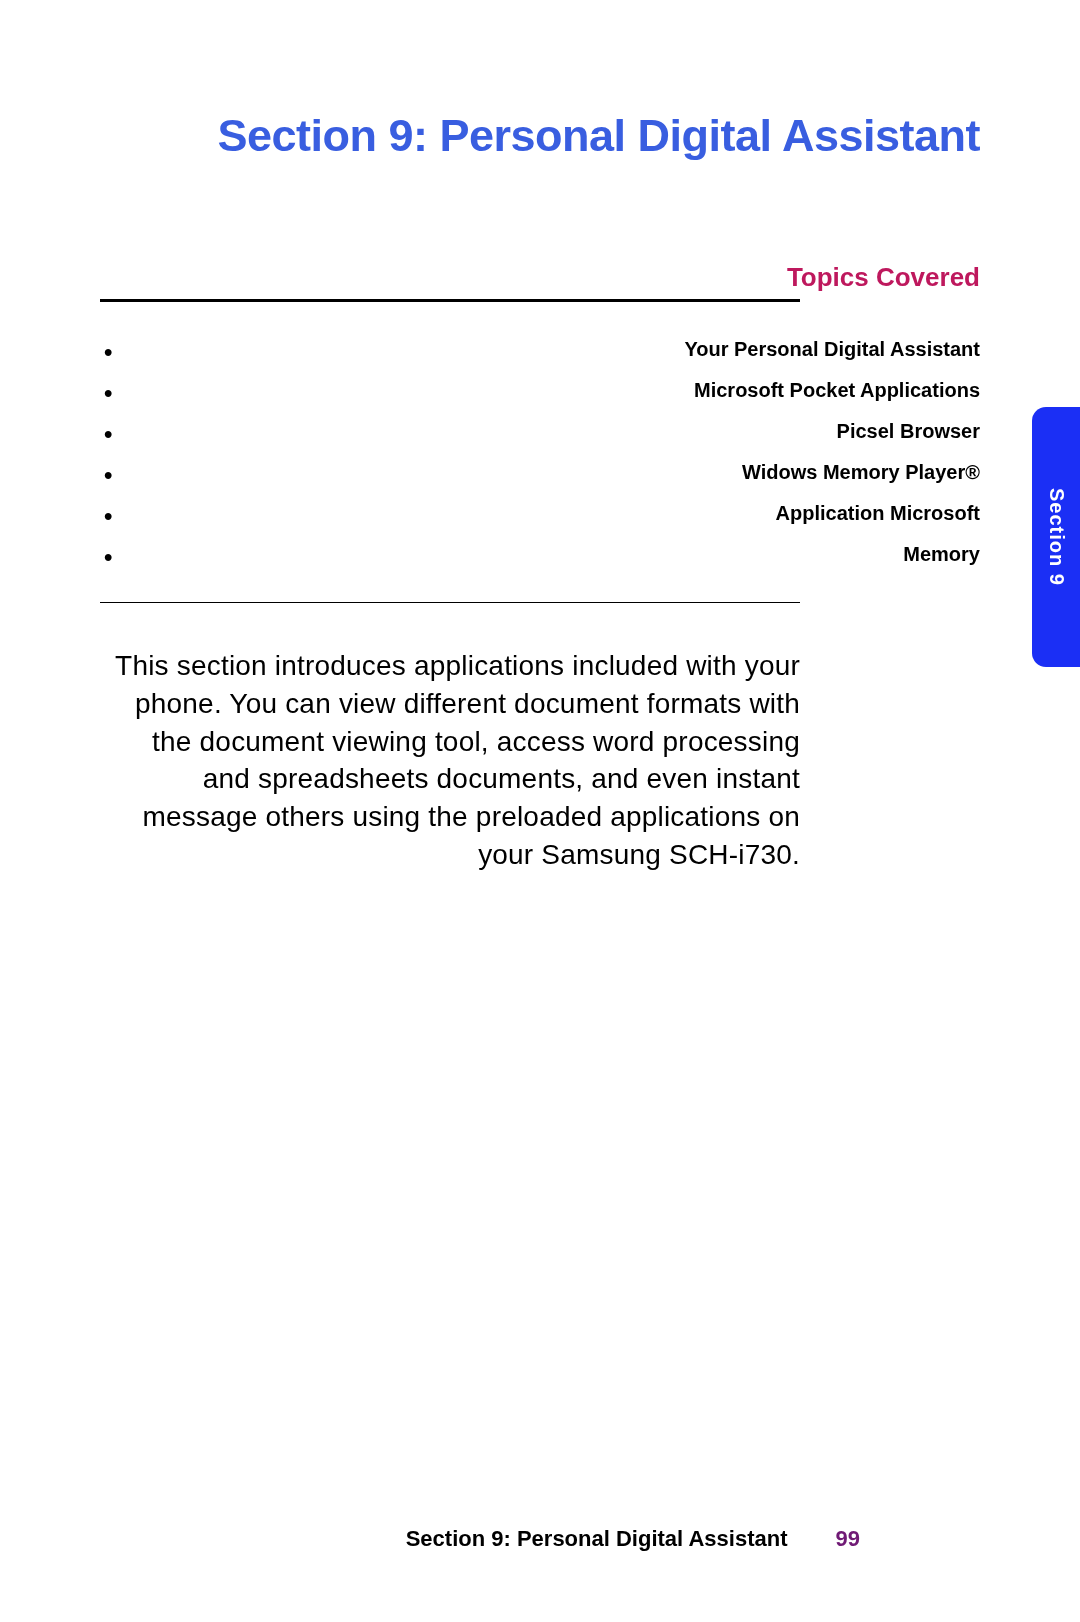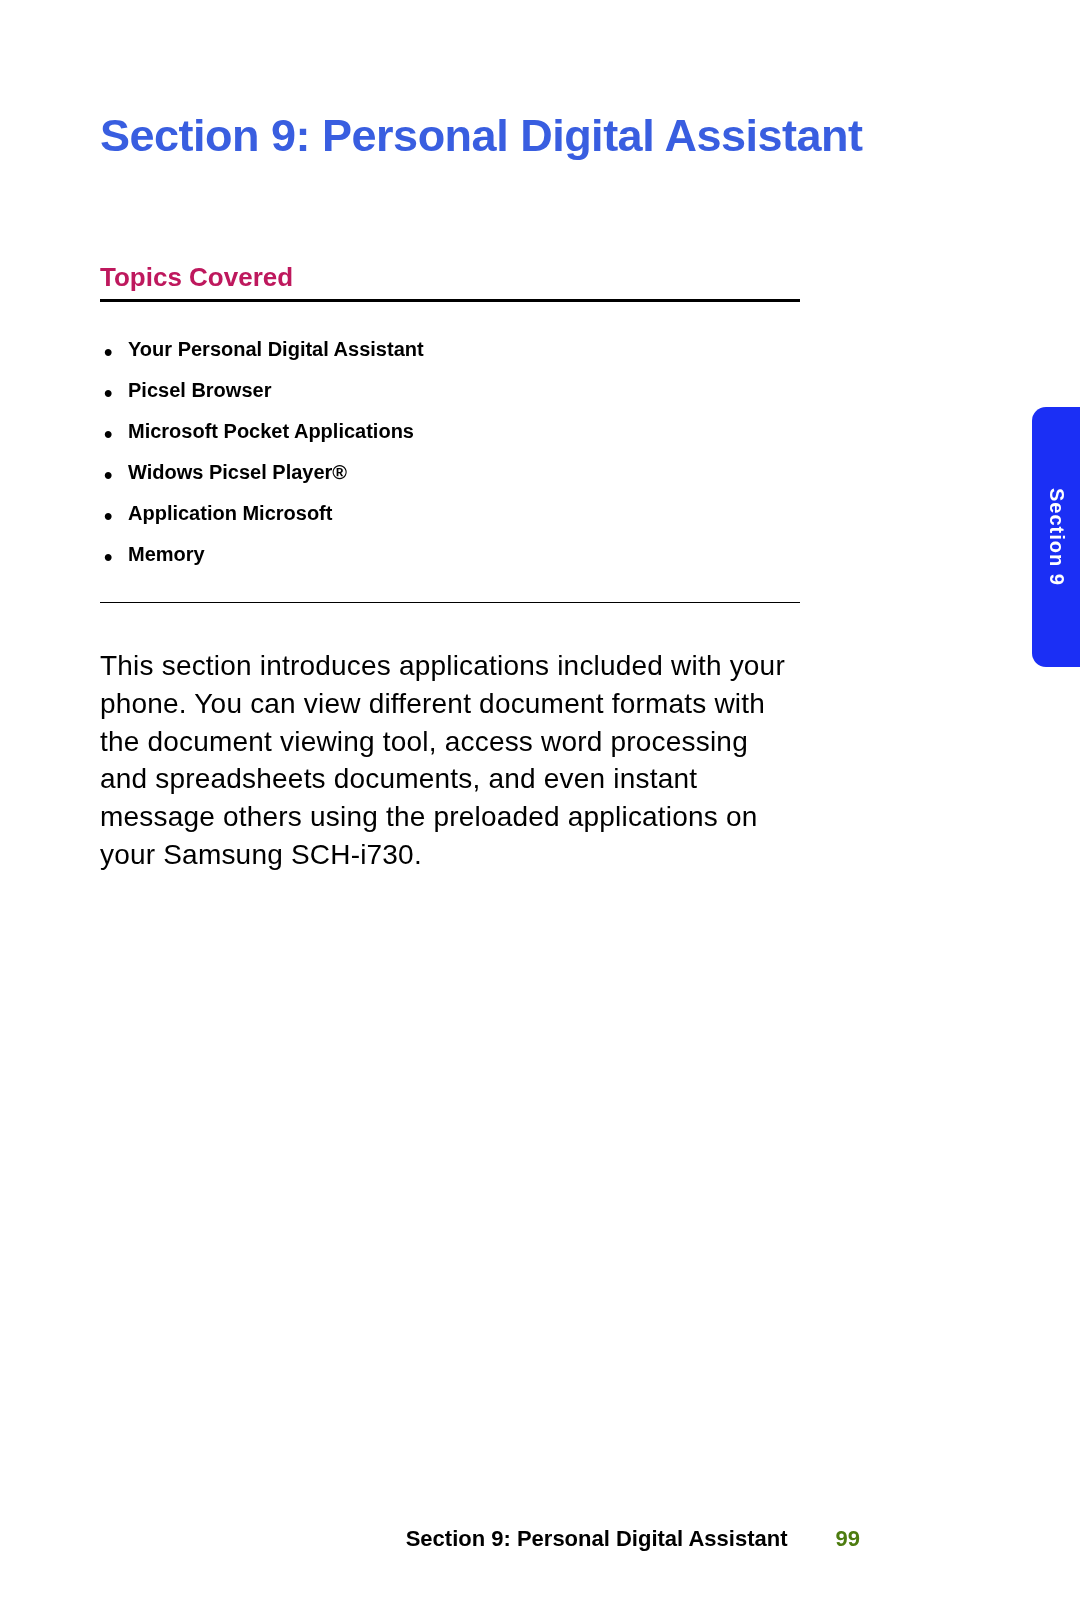--- a/index.html
+++ b/index.html
@@ -1,18 +1,19 @@
 <!DOCTYPE html>
 <html><head>
   <meta charset="utf-8">
   <style>
     * {
       margin: 0;
       padding: 0;
       box-sizing: border-box;
+      text-align: right;
     }
     body {
       width: 1080px;
       height: 1622px;
       background: #ffffff;
       position: relative;
       font-family: Arial, Helvetica, sans-serif;
     }
     .page {
       position: relative;
@@ -117,38 +118,38 @@
       font-stretch: condensed;
       font-weight: bold;
       font-size: 22px;
       color: #000000;
     }
     .footer-page {
       font-family: Arial, Helvetica, sans-serif;
       font-stretch: condensed;
       font-weight: bold;
       font-size: 22px;
-      color: #4d7c0f;
+      color: #701a75;
     }
   </style>
 </head>
 <body>
 
 <div class="page">
 
   <h1 class="section-title">Section 9: Personal Digital Assistant</h1>
 
   <h2 class="topics-heading">Topics Covered</h2>
   <hr class="hr-thick">
 
   <ul class="topics-list">
     <li>Your Personal Digital Assistant</li>
+    <li>Microsoft Pocket Applications</li>
     <li>Picsel Browser</li>
-    <li>Microsoft Pocket Applications</li>
-    <li>Widows Picsel Player®</li>
+    <li>Widows Memory Player®</li>
     <li>Application Microsoft</li>
     <li>Memory</li>
   </ul>
 
   <hr class="hr-thin">
 
   <p class="body-text">This section introduces applications included with your phone. You can view different document formats with the document viewing tool, access word processing and spreadsheets documents, and even instant message others using the preloaded applications on your Samsung SCH-i730.</p>
 
   <div class="side-tab">
     <span class="side-tab-text">Section 9</span>

